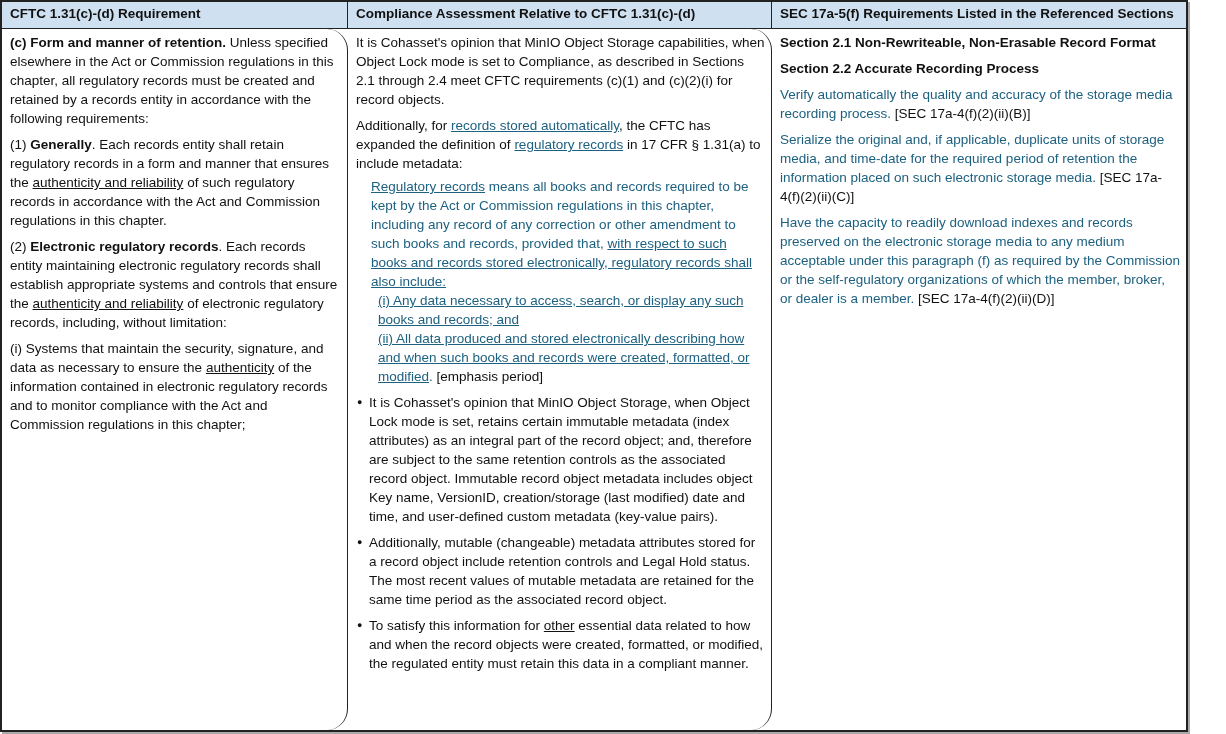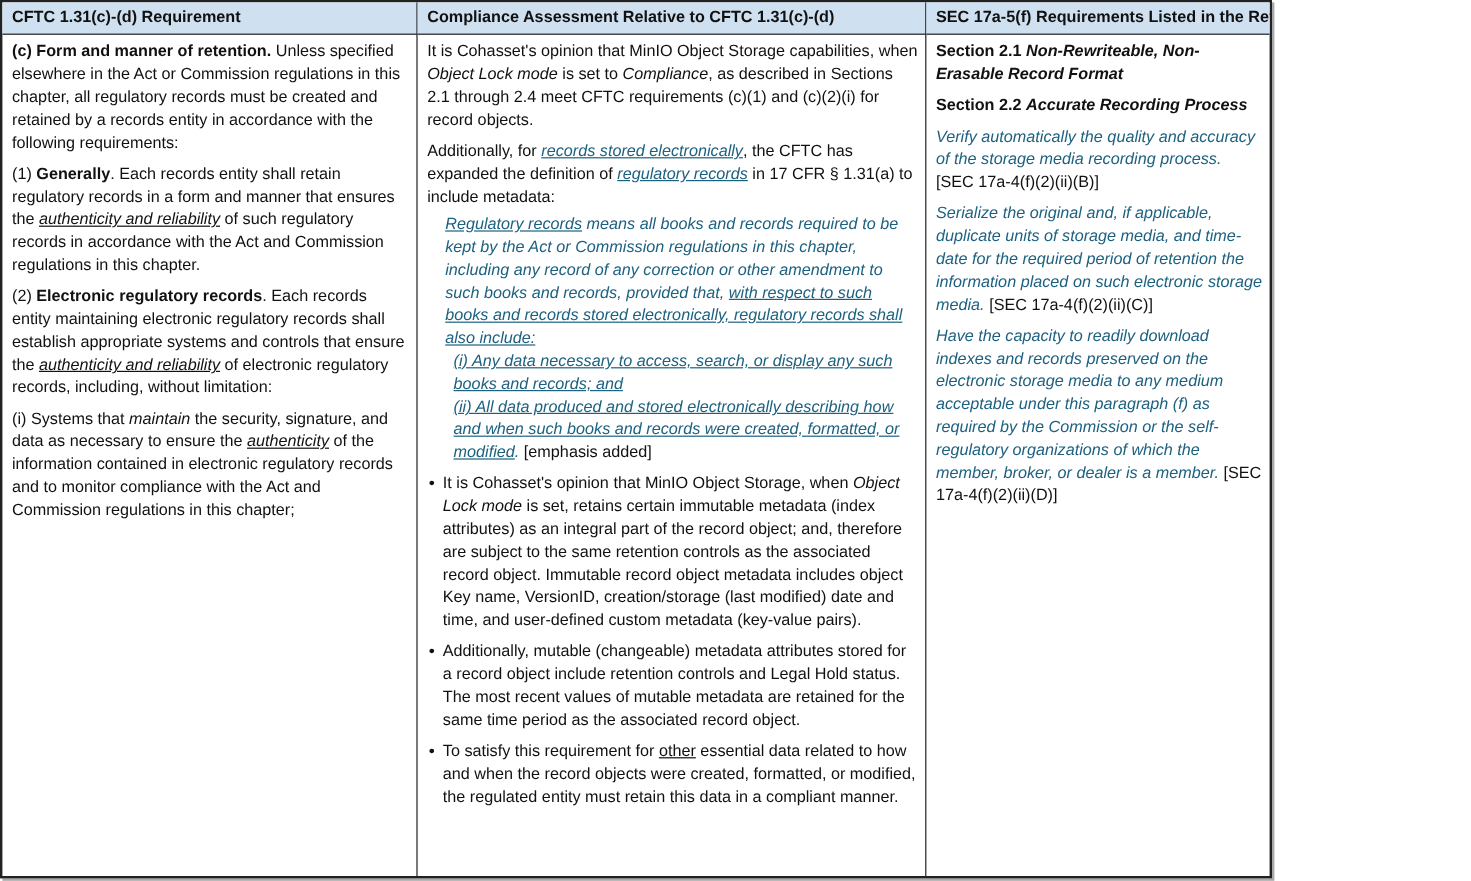--- a/index.html
+++ b/index.html
@@ -1,20 +1,20 @@
 <!DOCTYPE html>
 <html style="--blue: #1d6180; --hbg: #cfe0f0; --border: #222222;"><head>
 <meta charset="utf-8">
 <style>
   :root { --blue:#1d6180; --border:#222222; --hbg:#cfe0f0; }
   * { margin:0; padding:0; box-sizing:border-box; }
   html,body { width:1226px; height:734px; background:#ffffff;
     font-family:"Liberation Sans", sans-serif; color:#111; }
   .tbl {
-    position:absolute; left:0; top:0; width:1060px; height:732px;
+    position:absolute; left:0; top:0; width:1188px; height:732px;
     display:grid;
     grid-template-columns:346px 424px 1fr;
     grid-template-rows:27px 1fr;
     border:2px solid var(--border);
     box-shadow:2px 2px 0 #a9a9a9;
     background:#fff;
   }
   .hcell {
     background:var(--hbg);
     border-right:1px solid var(--border);
@@ -22,66 +22,67 @@
     font-size:13.5px; font-weight:bold;
     padding:4px 8px 0 8px;
     white-space:nowrap; overflow:hidden;
   }
   .hcell:nth-child(3) { border-right:none; }
   .bcell {
     border-right:1px solid var(--border);
     padding:4px 6px 4px 8px;
     font-size:13.5px; line-height:19px;
     overflow:hidden;
+    border-radius:21px;
   }
   .bcell:last-child { border-right:none; }
   .blk { margin-top:7px; }
   .blk:first-child { margin-top:0; }
   .blk-quote { margin-left:15px; margin-top:4px; }
   .blk-quote + .blk-quote { margin-top:0;margin-left:22px; }
   .blk-bullet { display:flex; }
   .blk-bullet .marker { flex:0 0 13px; font-size:9px; line-height:19px; text-align:left; padding-left:1px; }
   .blk-bullet .runs { flex:1 1 auto; }
   .blk-h { margin-top:7px; }
   .rb { font-weight:bold; }
-  .ri { font-style:italic; }
+  .ri { }
   .ru { text-decoration:underline; }
   .rc { color:var(--blue); }
 </style>
 </head>
 <body>
 
 <div class="tbl">
   <div class="hcell">CFTC 1.31(c)-(d) Requirement</div>
   <div class="hcell">Compliance Assessment Relative to CFTC 1.31(c)-(d)</div>
   <div class="hcell">SEC 17a-5(f) Requirements Listed in the Referenced Sections</div>
 
   <div class="bcell">
       <div class="blk blk-p"><span class="runs"><span class="run rb">(c) Form and manner of retention.</span><span class="run"> Unless specified elsewhere in the Act or Commission regulations in this chapter, all regulatory records must be created and retained by a records entity in accordance with the following requirements:</span></span></div>
       <div class="blk blk-p"><span class="runs"><span class="run">(1) </span><span class="run rb">Generally</span><span class="run">. Each records entity shall retain regulatory records in a form and manner that ensures the </span><span class="run ri ru">authenticity and reliability</span><span class="run"> of such regulatory records in accordance with the Act and Commission regulations in this chapter.</span></span></div>
       <div class="blk blk-p"><span class="runs"><span class="run">(2) </span><span class="run rb">Electronic regulatory records</span><span class="run">. Each records entity maintaining electronic regulatory records shall establish appropriate systems and controls that ensure the </span><span class="run ri ru">authenticity and reliability</span><span class="run"> of electronic regulatory records, including, without limitation:</span></span></div>
       <div class="blk blk-p"><span class="runs"><span class="run">(i) Systems that </span><span class="run ri">maintain</span><span class="run"> the security, signature, and data as necessary to ensure the </span><span class="run ri ru">authenticity</span><span class="run"> of the information contained in electronic regulatory records and to monitor compliance with the Act and Commission regulations in this chapter;</span></span></div>
     </div>
   <div class="bcell">
       <div class="blk blk-p"><span class="runs"><span class="run">It is Cohasset's opinion that MinIO Object Storage capabilities, when </span><span class="run ri">Object Lock mode</span><span class="run"> is set to </span><span class="run ri">Compliance</span><span class="run">, as described in Sections 2.1 through 2.4 meet CFTC requirements (c)(1) and (c)(2)(i) for record objects.</span></span></div>
-      <div class="blk blk-p"><span class="runs"><span class="run">Additionally, for </span><span class="run ri ru rc">records stored electronically</span><span class="run">, the CFTC has expanded the definition of </span><span class="run ri ru rc">regulatory records</span><span class="run"> in 17 CFR § 1.31(a) to include metadata:</span></span></div>
+      <div class="blk blk-p"><span class="runs"><span class="run">Additionally, for </span><span class="run ri ru rc">records stored automatically</span><span class="run">, the CFTC has expanded the definition of </span><span class="run ri ru rc">regulatory records</span><span class="run"> in 17 CFR § 1.31(a) to include metadata:</span></span></div>
       <div class="blk blk-quote"><span class="runs"><span class="run ri ru rc">Regulatory records</span><span class="run ri rc"> means all books and records required to be kept by the Act or Commission regulations in this chapter, including any record of any correction or other amendment to such books and records, provided that, </span><span class="run ri ru rc">with respect to such books and records stored electronically, regulatory records shall also include:</span></span></div>
       <div class="blk blk-quote"><span class="runs"><span class="run ri ru rc">(i) Any data necessary to access, search, or display any such books and records; and</span></span></div>
-      <div class="blk blk-quote"><span class="runs"><span class="run ri ru rc">(ii) All data produced and stored electronically describing how and when such books and records were created, formatted, or modified</span><span class="run ri rc">. </span><span class="run">[emphasis added]</span></span></div>
+      <div class="blk blk-quote"><span class="runs"><span class="run ri ru rc">(ii) All data produced and stored electronically describing how and when such books and records were created, formatted, or modified</span><span class="run ri rc">. </span><span class="run">[emphasis period]</span></span></div>
       <div class="blk blk-bullet">
         <span class="marker">●</span>
         <span class="runs"><span class="run">It is Cohasset's opinion that MinIO Object Storage, when </span><span class="run ri">Object Lock mode</span><span class="run"> is set, retains certain immutable metadata (index attributes) as an integral part of the record object; and, therefore are subject to the same retention controls as the associated record object. Immutable record object metadata includes object Key name, VersionID, creation/storage (last modified) date and time, and user-defined custom metadata (key-value pairs).</span></span>
       </div>
       <div class="blk blk-bullet">
         <span class="marker">●</span>
         <span class="runs"><span class="run">Additionally, mutable (changeable) metadata attributes stored for a record object include retention controls and Legal Hold status. The most recent values of mutable metadata are retained for the same time period as the associated record object.</span></span>
       </div>
       <div class="blk blk-bullet">
         <span class="marker">●</span>
-        <span class="runs"><span class="run">To satisfy this requirement for </span><span class="run ru">other</span><span class="run"> essential data related to how and when the record objects were created, formatted, or modified, the regulated entity must retain this data in a compliant manner.</span></span>
+        <span class="runs"><span class="run">To satisfy this information for </span><span class="run ru">other</span><span class="run"> essential data related to how and when the record objects were created, formatted, or modified, the regulated entity must retain this data in a compliant manner.</span></span>
       </div>
     </div>
   <div class="bcell">
       <div class="blk blk-h"><span class="runs"><span class="run rb">Section 2.1 </span><span class="run rb ri">Non-Rewriteable, Non-Erasable Record Format</span></span></div>
       <div class="blk blk-h"><span class="runs"><span class="run rb">Section 2.2 </span><span class="run rb ri">Accurate Recording Process</span></span></div>
       <div class="blk blk-p"><span class="runs"><span class="run ri rc">Verify automatically the quality and accuracy of the storage media recording process.</span><span class="run"> [SEC 17a-4(f)(2)(ii)(B)]</span></span></div>
       <div class="blk blk-p"><span class="runs"><span class="run ri rc">Serialize the original and, if applicable, duplicate units of storage media, and time-date for the required period of retention the information placed on such electronic storage media.</span><span class="run"> [SEC 17a-4(f)(2)(ii)(C)]</span></span></div>
       <div class="blk blk-p"><span class="runs"><span class="run ri rc">Have the capacity to readily download indexes and records preserved on the electronic storage media to any medium acceptable under this paragraph (f) as required by the Commission or the self-regulatory organizations of which the member, broker, or dealer is a member.</span><span class="run"> [SEC 17a-4(f)(2)(ii)(D)]</span></span></div>
     </div>
 </div>

